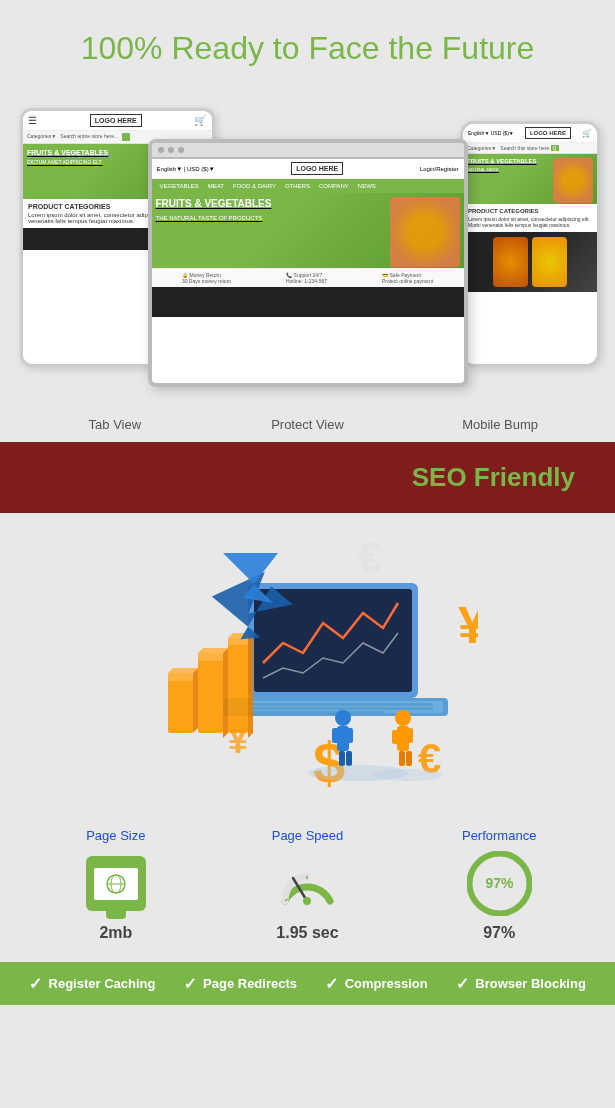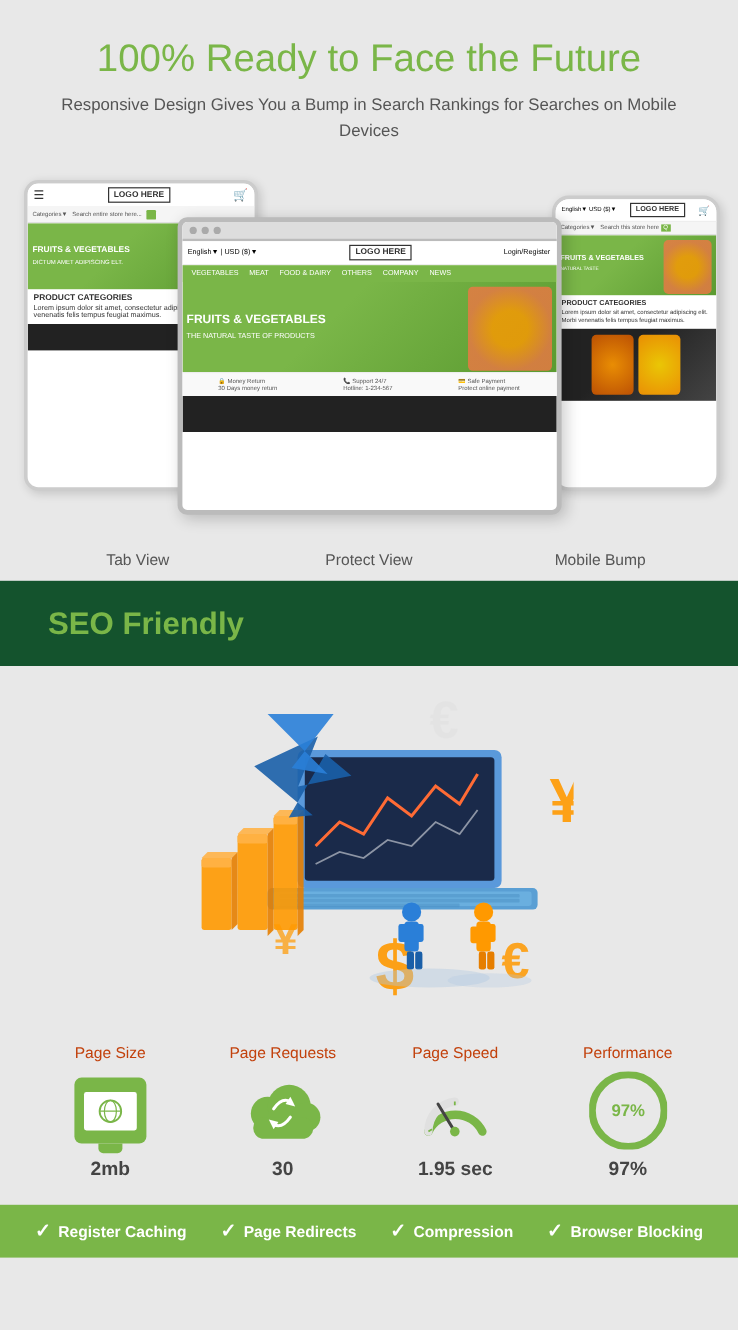--- a/index.html
+++ b/index.html
@@ -150,22 +150,22 @@
       padding: 3px 5px;
       font-size: 6px;
       color: #fff;
     }
     .mock-nav span { padding: 1px 3px; }
     .mock-banner {
       background: linear-gradient(135deg, #7ab648 40%, #5a9a30 100%);
       height: 55px;
       position: relative;
       display: flex;
-      align-items: center;
       padding: 4px;
+      text-decoration: underline;
     }
     .mock-banner-text {
       color: #fff;
       font-size: 7px;
       font-weight: bold;
       line-height: 1.3;
       z-index: 1;
     }
     .mock-banner-img {
       position: absolute;
@@ -216,22 +216,22 @@
     .mock-categories {
       background: #f5f5f5;
       padding: 2px 4px;
       font-size: 5px;
       color: #555;
       border-bottom: 1px solid #e0e0e0;
     }
 
     
     .section-seo {
-      background: #14532d;
-      text-align: left;
+      background: #7f1d1d;
+      text-align: right;
       padding: 20px 40px 10px;
     }
     .section-seo h2 {
       color: #7ab648;
       font-size: 26px;
       font-weight: bold;
       margin-bottom: 10px;
     }
 
     .seo-illustration {
@@ -250,21 +250,21 @@
       display: flex;
       justify-content: space-around;
       padding: 15px 20px 10px;
     }
     .stat-item {
       text-align: center;
       flex: 1;
     }
     .stat-label {
       font-size: 13px;
-      color: #c2410c;
+      color: #1d4ed8;
       margin-bottom: 8px;
     }
     .stat-icon-wrap {
       width: 65px;
       height: 65px;
       margin: 0 auto 8px;
       display: flex;
       align-items: center;
       justify-content: center;
     }
@@ -334,21 +334,20 @@
     .seo-svg {
       width: 340px;
       height: 280px;
     }
   </style>
 </head>
 <body>
 
 <div class="section-responsive">
   <h1>100% Ready to Face the Future</h1>
-  <p>Responsive Design Gives You a Bump in Search Rankings for Searches on Mobile Devices</p>
 </div>
 
 <div class="devices-area">
 
   <div class="device-tab">
     <div class="mock-header">
       <span class="mock-hamburger">☰</span>
       <span class="mock-logo">LOGO HERE</span>
       <span style="font-size:10px;">🛒</span>
     </div>
@@ -520,37 +519,20 @@
             <circle cx="15" cy="11" r="9" fill="none" stroke="#7ab648" stroke-width="1.5"></circle>
             <ellipse cx="15" cy="11" rx="5" ry="9" fill="none" stroke="#7ab648" stroke-width="1"></ellipse>
             <line x1="6" y1="11" x2="24" y2="11" stroke="#7ab648" stroke-width="1"></line>
           </svg>
         </div>
       </div>
     </div>
     <div class="stat-value">2mb</div>
   </div>
 
-  <div class="stat-item">
-    <div class="stat-label">Page Requests</div>
-    <div class="stat-icon-wrap">
-      <svg width="65" height="60" viewBox="0 0 65 60">
-        <ellipse cx="20" cy="32" rx="14" ry="14" fill="#7ab648"></ellipse>
-        <ellipse cx="38" cy="26" rx="18" ry="18" fill="#7ab648"></ellipse>
-        <ellipse cx="52" cy="35" rx="12" ry="12" fill="#7ab648"></ellipse>
-        <rect x="8" y="35" width="50" height="18" rx="9" fill="#7ab648"></rect>
-
-        <path d="M25,28 Q32,18 39,22" stroke="#fff" stroke-width="2.5" fill="none" stroke-linecap="round"></path>
-        <polygon points="39,18 43,26 35,24" fill="#fff"></polygon>
-        <path d="M39,35 Q32,45 25,41" stroke="#fff" stroke-width="2.5" fill="none" stroke-linecap="round"></path>
-        <polygon points="25,45 21,37 29,39" fill="#fff"></polygon>
-      </svg>
-    </div>
-    <div class="stat-value">30</div>
-  </div>
 
   <div class="stat-item">
     <div class="stat-label">Page Speed</div>
     <div class="stat-icon-wrap">
       <svg width="65" height="55" viewBox="0 0 65 55">
 
         <path d="M10,45 A25,25 0 0,1 55,45" stroke="#7ab648" stroke-width="7" fill="none" stroke-linecap="round"></path>
         <path d="M10,45 A25,25 0 0,1 32,20" stroke="#e0e0e0" stroke-width="7" fill="none" stroke-linecap="round"></path>
 
         <line x1="32" y1="45" x2="18" y2="22" stroke="#444" stroke-width="2.5" stroke-linecap="round"></line>

